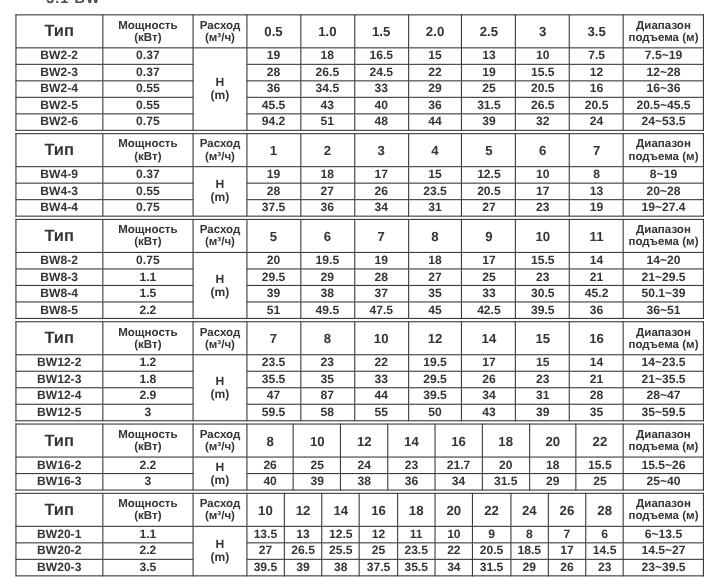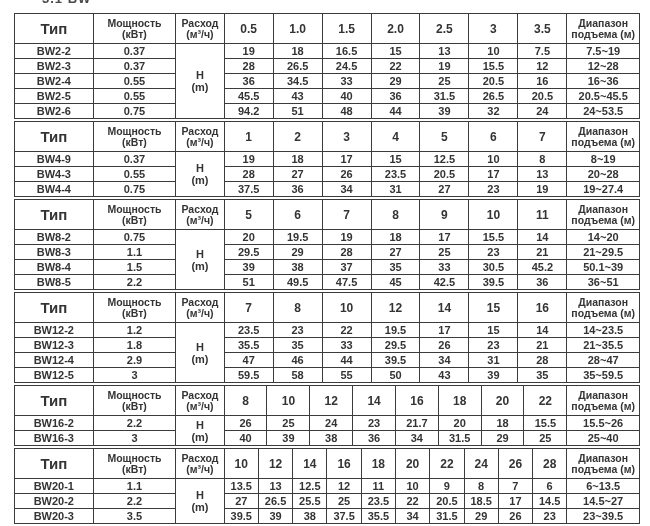--- a/index.html
+++ b/index.html
@@ -370,21 +370,21 @@
             <td>29.5</td>
             <td>26</td>
             <td>23</td>
             <td>21</td>
             <td>21~35.5</td>
           </tr>
           <tr class="data">
             <td>BW12-4</td>
             <td>2.9</td>
             <td>47</td>
-            <td>46</td>
+            <td>87</td>
             <td>44</td>
             <td>39.5</td>
             <td>34</td>
             <td>31</td>
             <td>28</td>
             <td>28~47</td>
           </tr>
           <tr class="data">
             <td>BW12-5</td>
             <td>3</td>

